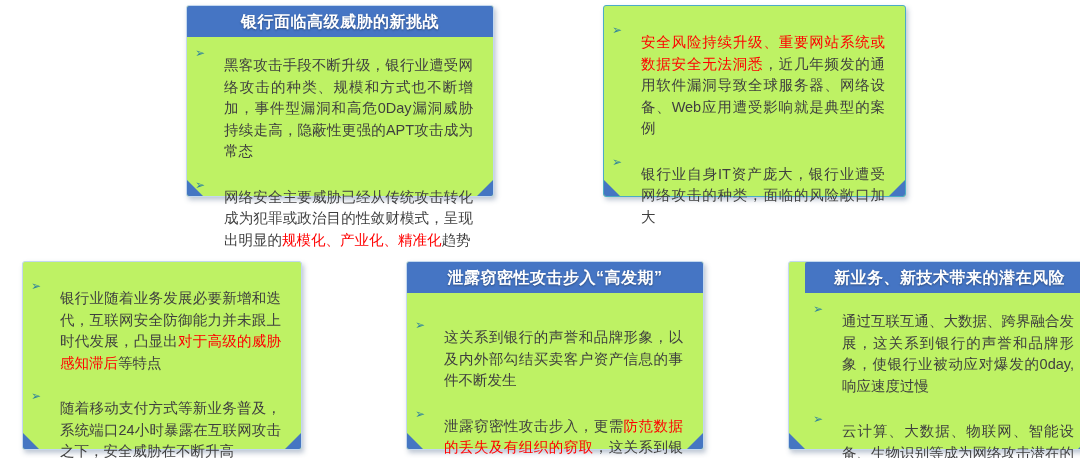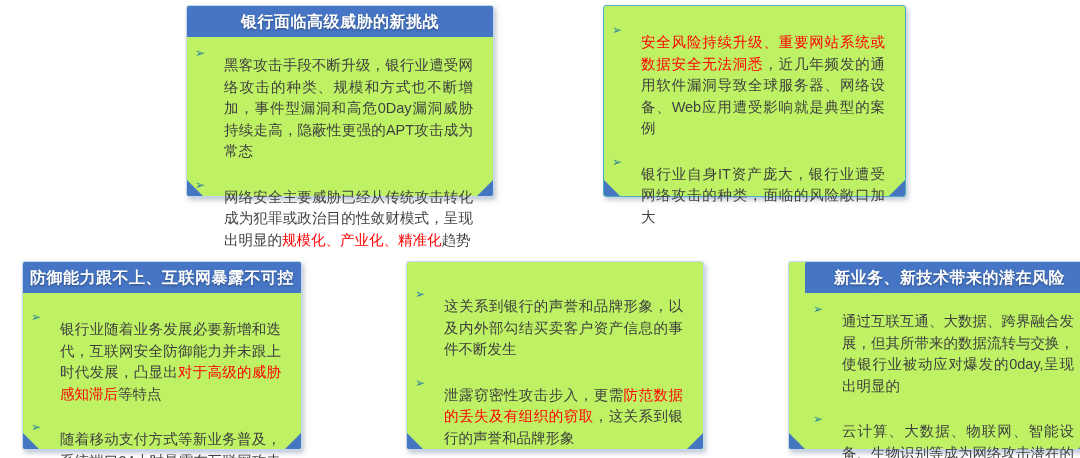--- a/index.html
+++ b/index.html
@@ -89,56 +89,56 @@
         <div class="bullet">
           <span class="arrow">➢</span>
           <p><span>银行业自身IT资产庞大，银行业遭受网络攻击的种类，面临的风险敞口加大</span></p>
         </div>
       </div>
       <span class="corner bl"></span>
       <span class="corner br"></span>
     </section>
 
     <section class="card card-3">
-      <header class="card-header">防御能力跟不上、互联网暴露不可控</header>
       <div class="card-body">
         <div class="bullet">
           <span class="arrow">➢</span>
           <p><span>银行业随着业务发展必要新增和迭代，互联网安全防御能力并未跟上时代发展，凸显出</span><span class="red">对于高级的威胁感知滞后</span><span>等特点</span></p>
         </div>
         <div class="bullet">
           <span class="arrow">➢</span>
           <p><span>随着移动支付方式等新业务普及，系统端口24小时暴露在互联网攻击之下，安全威胁在不断升高</span></p>
         </div>
       </div>
       <span class="corner bl"></span>
       <span class="corner br"></span>
     </section>
 
     <section class="card card-4">
+      <header class="card-header">泄露窃密性攻击步入“高发期”</header>
       <div class="card-body">
         <div class="bullet">
           <span class="arrow">➢</span>
           <p><span>这关系到银行的声誉和品牌形象，以及内外部勾结买卖客户资产信息的事件不断发生</span></p>
         </div>
         <div class="bullet">
           <span class="arrow">➢</span>
           <p><span>泄露窃密性攻击步入，更需</span><span class="red">防范数据的丢失及有组织的窃取</span><span>，这关系到银行的声誉和品牌形象</span></p>
         </div>
       </div>
       <span class="corner bl"></span>
       <span class="corner br"></span>
     </section>
 
     <section class="card card-5">
       <header class="card-header">新业务、新技术带来的潜在风险</header>
       <div class="card-body">
         <div class="bullet">
           <span class="arrow">➢</span>
-          <p><span>通过互联互通、大数据、跨界融合发展，但其所带来的数据流转与交换，使银行业被动应对爆发的0day,呈现出明显的</span></p>
+          <p><span>通过互联互通、大数据、跨界融合发展，这关系到银行的声誉和品牌形象，使银行业被动应对爆发的0day,响应速度过慢</span></p>
         </div>
         <div class="bullet">
           <span class="arrow">➢</span>
           <p><span>云计算、大数据、物联网、智能设备、生物识别等成为网络攻击潜在的安全隐患，物理边界模糊，导致</span><span class="red">防御体系割裂，安全风险持续升级</span></p>
         </div>
       </div>
       <span class="corner bl"></span>
       <span class="corner br"></span>
     </section>
   </div>

